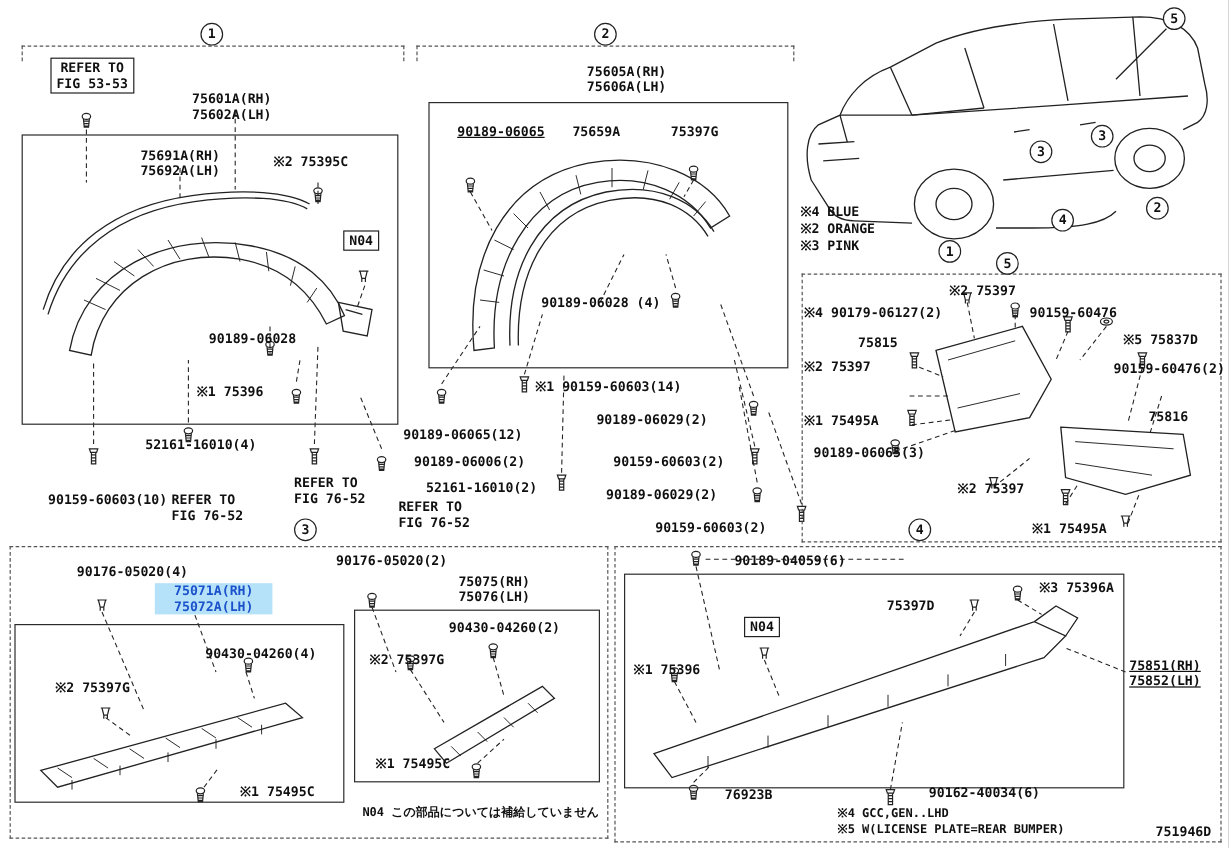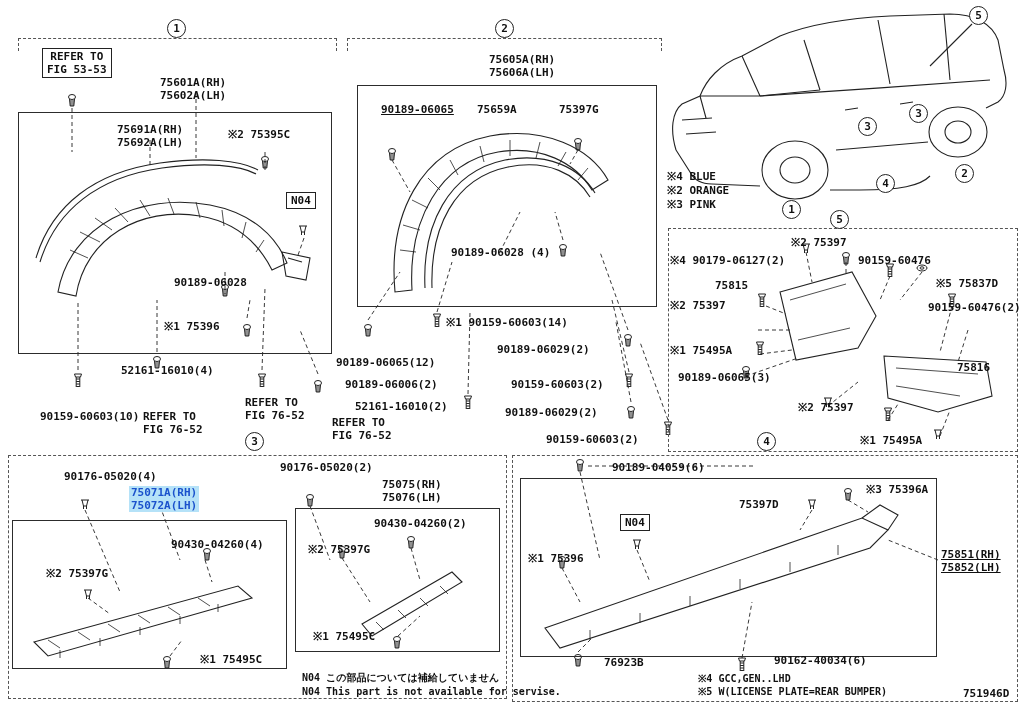--- a/index.html
+++ b/index.html
@@ -6,21 +6,21 @@
   .page{position:relative;width:1024px;height:707px;background:#ffffff;overflow:hidden;
         font-family:"DejaVu Sans Mono",monospace;}
   .art{position:absolute;left:0;top:0;z-index:0;}
   .sbox{position:absolute;border:1.5px solid #2c2c2c;z-index:1;}
   .dbox{position:absolute;border:1.5px dashed #555;z-index:1;}
   .bracket{position:absolute;border-top:1.5px dashed #555;border-left:1.5px dashed #555;
            border-right:1.5px dashed #555;height:12px;z-index:1;}
   .lbl{position:absolute;font:bold 11px/13px "DejaVu Sans Mono",monospace;color:#101010;
        white-space:pre-line;z-index:2;}
   .boxed{border:1.5px solid #222;padding:1px 4px;background:#fff;text-align:center;}
-  .hl{background:#b5e2f8;color:#1b52cc;padding:0 2px;}
+  .hl{background:#b5e2f8;color:#1b52cc;padding:0 16px;}
   .co{position:absolute;width:17px;height:17px;border:1.6px solid #222;border-radius:50%;
       background:#fff;font:bold 11px/17px "DejaVu Sans Mono",monospace;text-align:center;
       color:#111;z-index:3;}
   .small{font-size:10px;line-height:12px;}
 </style>
 </head>
 <body>
 
 <div class="page">
 
@@ -218,21 +218,21 @@
   <div class="lbl" style="left:667px;top:198px;">※3 PINK</div>
 
   <div class="lbl" style="left:791px;top:236px;">※2 75397</div>
   <div class="lbl" style="left:670px;top:254px;">※4 90179-06127(2)</div>
   <div class="lbl" style="left:858px;top:254px;">90159-60476</div>
   <div class="lbl" style="left:715px;top:279px;">75815</div>
   <div class="lbl" style="left:936px;top:277px;">※5 75837D</div>
   <div class="lbl" style="left:670px;top:299px;">※2 75397</div>
   <div class="lbl" style="left:928px;top:301px;">90159-60476(2)</div>
   <div class="lbl" style="left:670px;top:344px;">※1 75495A</div>
-  <div class="lbl" style="left:957px;top:341px;margin-top:20px;">75816</div>
+  <div class="lbl" style="left:957px;top:341px;">75816</div>
   <div class="lbl" style="left:678px;top:371px;">90189-06065(3)</div>
   <div class="lbl" style="left:798px;top:401px;">※2 75397</div>
   <div class="lbl" style="left:860px;top:434px;">※1 75495A</div>
 
   <div class="lbl" style="left:64px;top:470px;">90176-05020(4)</div>
   <div class="lbl hl" style="left:129px;top:486px;">75071A(RH)
 75072A(LH)</div>
   <div class="lbl" style="left:280px;top:461px;">90176-05020(2)</div>
   <div class="lbl" style="left:382px;top:478px;">75075(RH)
 75076(LH)</div>
@@ -249,16 +249,15 @@
   <div class="lbl boxed" style="left:620px;top:514px;">N04</div>
   <div class="lbl" style="left:528px;top:552px;">※1 75396</div>
   <div class="lbl" style="left:941px;top:548px;text-decoration:underline;">75851(RH)
 75852(LH)</div>
   <div class="lbl" style="left:604px;top:656px;">76923B</div>
   <div class="lbl" style="left:774px;top:654px;">90162-40034(6)</div>
   <div class="lbl small" style="left:698px;top:673px;">※4 GCC,GEN..LHD</div>
   <div class="lbl small" style="left:698px;top:686px;">※5 W(LICENSE PLATE=REAR BUMPER)</div>
 
   <div class="lbl small" style="left:302px;top:672px;">N04 この部品については補給していません</div>
-  <div class="lbl small" style="left:302px;top:686px;">N04 This part is not available for servise.</div>
   <div class="lbl" style="left:963px;top:687px;">751946D</div>
 
 </div>
 
 </body></html>

